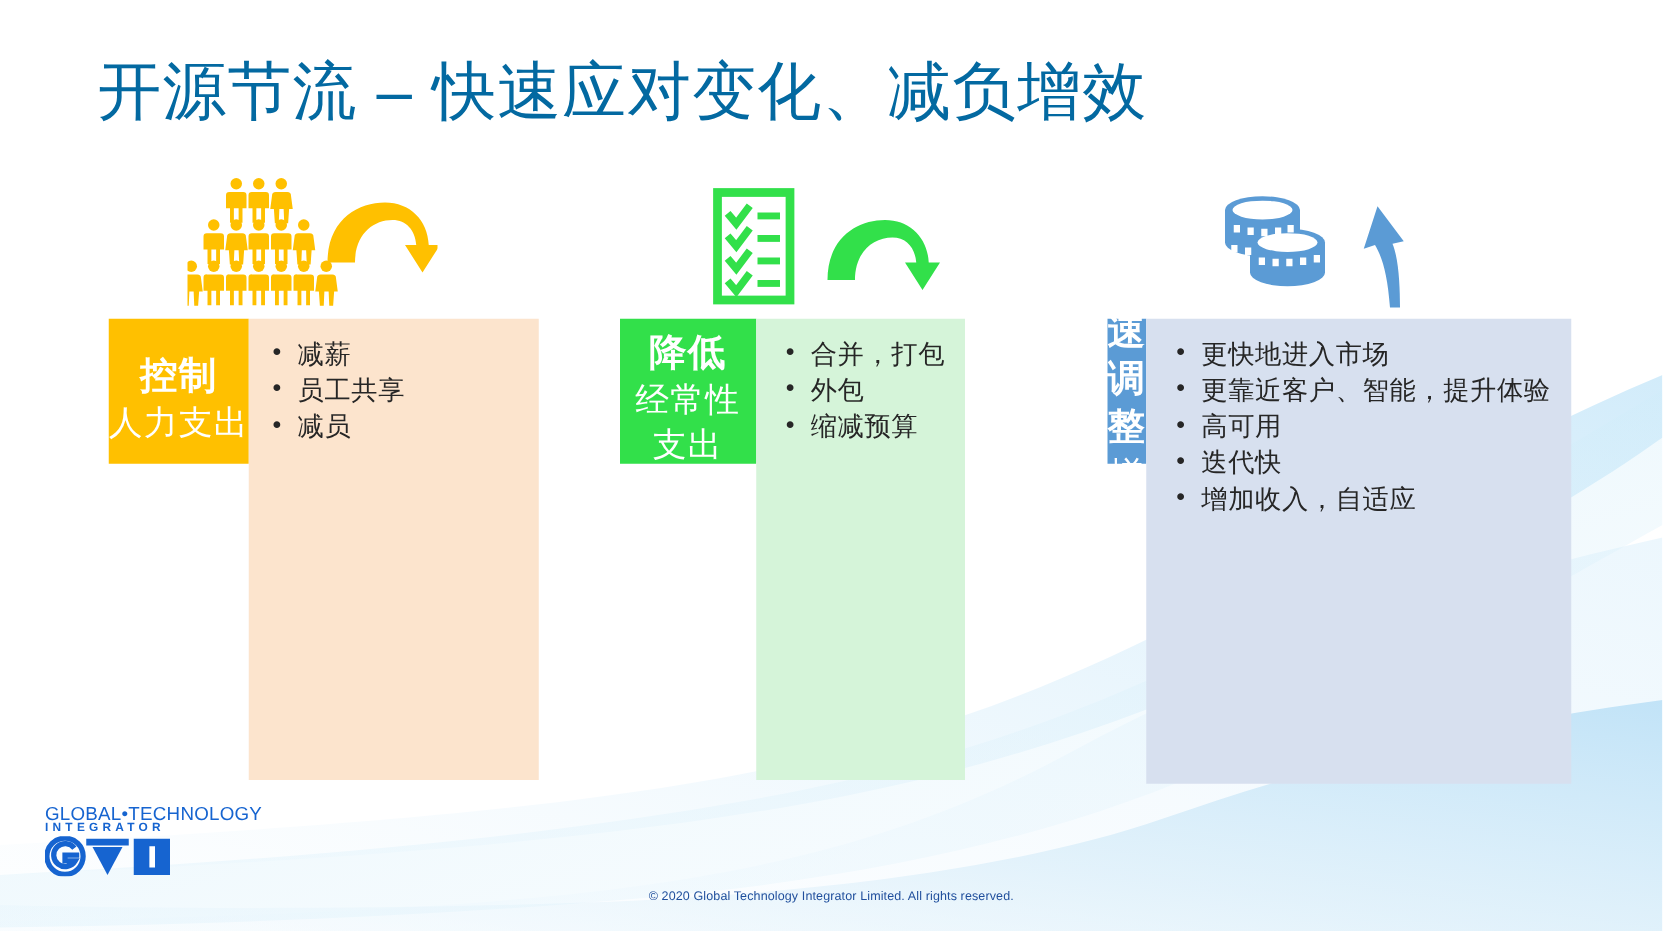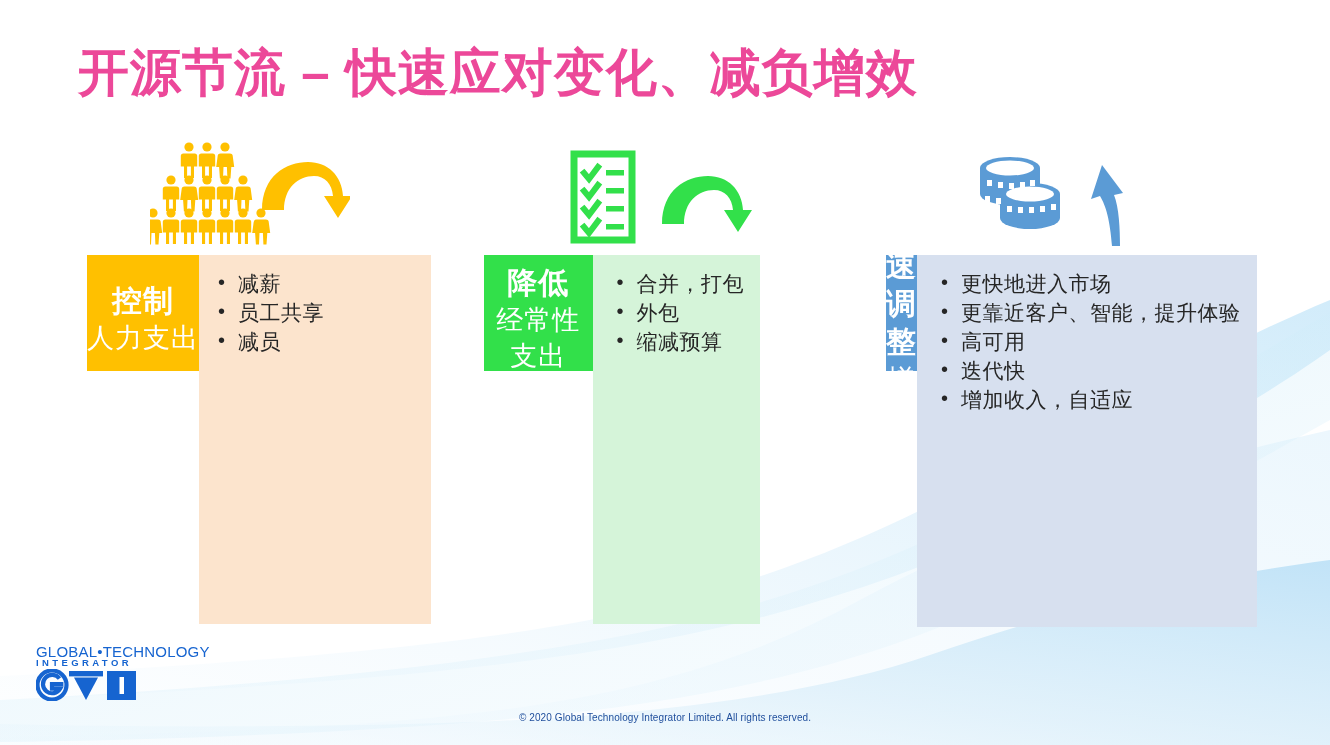--- a/index.html
+++ b/index.html
@@ -36,22 +36,22 @@
   }
 
   
   .title {
     position: absolute;
     left: 78px;
     top: 42px;
     font-size: 51px;
     line-height: 62px;
     letter-spacing: 1px;
-    color: #ec4899;
-    font-weight: 700;
+    color: #0369a1;
+    font-weight: 400;
     white-space: nowrap;
     z-index: 5;
   }
 
   
   .icon-row {
     position: absolute;
     z-index: 4;
   }
   .icon-group-1 { left: 150px; top: 140px; width: 200px; height: 110px; }
@@ -59,21 +59,21 @@
   .icon-group-3 { left: 960px; top: 150px; width: 200px; height: 100px; }
 
   
   .panel {
     position: absolute;
     z-index: 3;
     display: flex;
     flex-direction: row;
   }
   .panel-1 { left: 87px;  top: 255px; width: 344px; height: 369px; }
-  .panel-2 { left: 484px; top: 255px; width: 276px; height: 369px; }
+  .panel-2 { left: 496px; top: 255px; width: 276px; height: 369px; }
   .panel-3 { left: 886px; top: 255px; width: 344px; height: 372px; }
 
   .panel-head {
     height: 116px;
     box-sizing: border-box;
     padding-top: 12px;
     text-align: center;
     color: #ffffff;
     display: flex;
     flex-direction: column;

